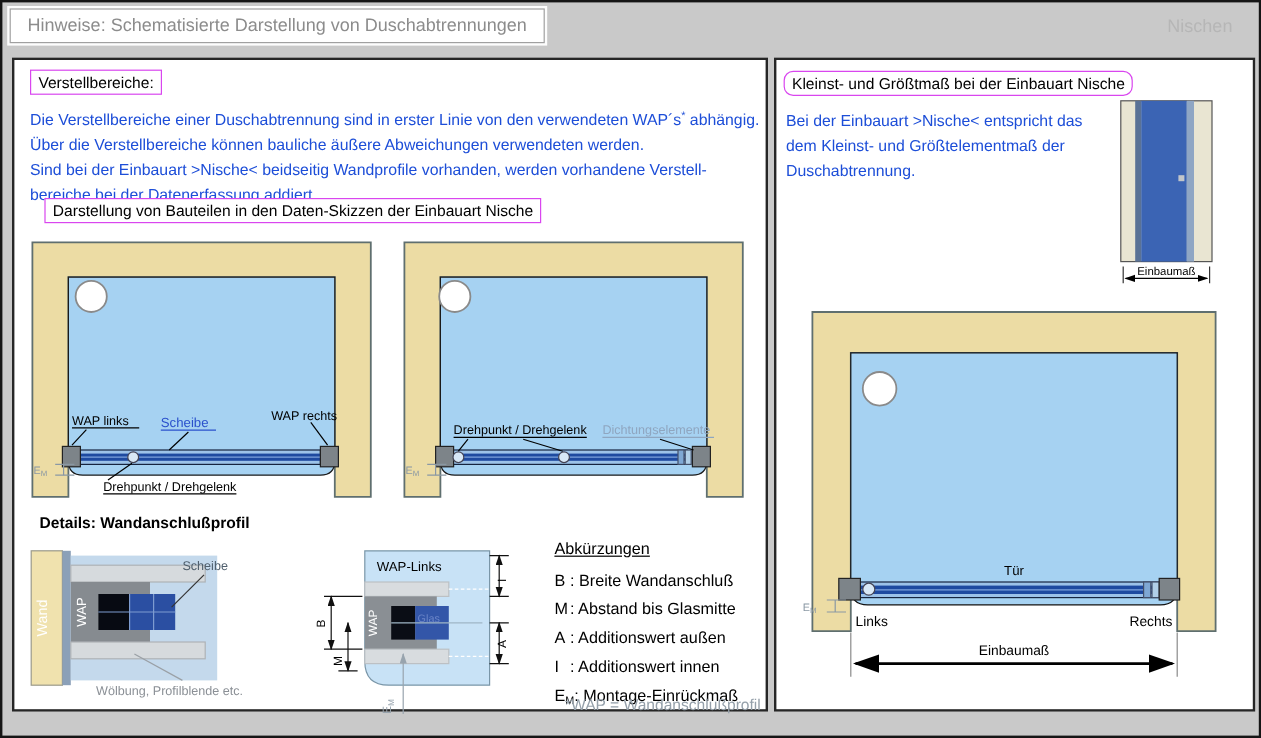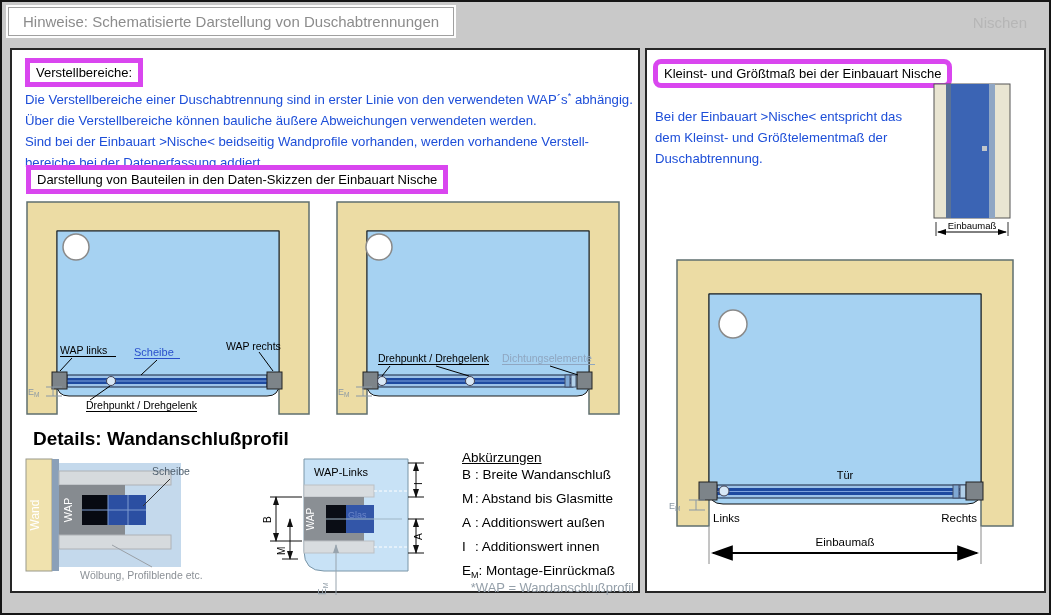--- a/index.html
+++ b/index.html
@@ -9,25 +9,25 @@
   .abs{position:absolute;}
   .nowrap{white-space:nowrap;}
   
   #header-title-box{left:6px;top:5px;background:#fff;border:1px solid #a0a0a0;
        box-shadow:0 0 0 2px #fdfdfd;padding:5px 14px;font-size:15px;color:#8c8c8c;}
   #context-label{right:22px;top:12px;font-size:15px;color:#b6b6b6;}
   
   .panel{position:absolute;background:#fff;border:2px solid #262626;box-sizing:border-box;}
   #left-panel{left:8px;top:46px;width:630px;height:545px;}
   #right-panel{left:643px;top:46px;width:401px;height:545px;}
-  .boxed{display:inline-block;border:5px solid #d946ef;padding:2px 6px;font-size:13px;background:#fff;}
+  .boxed{display:inline-block;border:1px solid #d946ef;padding:2px 6px;font-size:13px;background:#fff;}
   .para{font-size:13.2px;line-height:21px;color:#1d4ed8;}
   .sup{font-size:9px;vertical-align:super;}
   
-  #abbr-title{font-size:13.5px;text-decoration:underline;}
+  #abbr-title{font-size:13.5px;text-decoration:underline;margin-bottom:9px;}
   .abbr-row{font-size:13.5px;line-height:19px;white-space:nowrap;}
   .abbr-letter{display:inline-block;min-width:13px;}
   .abbr-sub{font-size:9px;vertical-align:-3px;}
   #footnote{font-size:13px;color:#95a0aa;text-align:right;margin-top:12px;}
   svg text{font-family:"Liberation Sans",sans-serif;}
 </style>
 </head>
 <body>
 
 <div id="app">
@@ -43,21 +43,21 @@
       <span>Verstellbereiche:</span>
     </div>
 
     <div class="abs para" style="left:13px;top:36px;">
       <div class="nowrap"><span>Die Verstellbereiche einer Duschabtrennung sind in erster Linie von den verwendeten WAP´s</span><span class="sup">*</span><span> abhängig.</span></div>
       <div class="nowrap">Über die Verstellbereiche können bauliche äußere Abweichungen verwendeten werden.</div>
       <div class="nowrap">Sind bei der Einbauart &gt;Nische&lt; beidseitig Wandprofile vorhanden, werden vorhandene Verstell-</div>
       <div class="nowrap">bereiche bei der Datenerfassung addiert.</div>
     </div>
 
-    <div class="abs boxed" style="left:14px;top:115px;">
+    <div class="abs boxed" style="left:25px;top:115px;">
       <span>Darstellung von Bauteilen in den Daten-Skizzen der Einbauart Nische</span>
     </div>
 
     <svg class="abs" style="left:10px;top:148px;" width="294" height="220" viewBox="0 0 294 220">
       <defs>
         <marker id="ah" markerWidth="9" markerHeight="8" refX="8" refY="3" orient="auto-start-reverse">
           <path d="M0,0 L9,3 L0,6 Z" fill="#000"></path>
         </marker>
         <marker id="ahg" markerWidth="9" markerHeight="8" refX="8" refY="3" orient="auto-start-reverse">
           <path d="M0,0 L9,3 L0,6 Z" fill="#8a98a4"></path>
@@ -110,21 +110,21 @@
       <text x="6" y="197" font-size="9" fill="#8a98a4"><tspan>E</tspan><tspan dy="2" font-size="6.5">M</tspan></text>
       <text x="46" y="164" font-size="10.5">Drehpunkt / Drehgelenk</text>
       <line x1="46" y1="166.5" x2="157" y2="166.5" stroke="#000"></line>
       <line x1="58" y1="168" x2="50" y2="178" stroke="#000"></line>
       <line x1="104" y1="168" x2="137" y2="178" stroke="#000"></line>
       <text x="170" y="164" font-size="10.5" fill="#8fa6c0">Dichtungselemente</text>
       <line x1="170" y1="166.5" x2="263" y2="166.5" stroke="#8fa6c0"></line>
       <line x1="218" y1="168" x2="246" y2="177" stroke="#000"></line>
     </svg>
 
-    <div class="abs nowrap" style="left:21px;top:378px;font-size:19px;font-weight:bold;">Details: Wandanschlußprofil</div>
+    <div class="abs nowrap" style="left:21px;top:378px;font-size:13px;font-weight:bold;">Details: Wandanschlußprofil</div>
 
     <svg class="abs" style="left:12px;top:399px;" width="215" height="138" viewBox="0 0 215 138">
       <rect x="2" y="10" width="26" height="112" fill="#f0e2ae" stroke="#9a9a8a"></rect>
       <rect x="28" y="10" width="7" height="112" fill="#8ba0b8"></rect>
       <rect x="35" y="14" width="122" height="104" fill="#c4d9ec"></rect>
       <rect x="35" y="22" width="112" height="14" fill="#d6dadd" stroke="#aeb2b6"></rect>
       <rect x="35" y="36" width="66" height="50" fill="#868b90"></rect>
       <rect x="58" y="46" width="26" height="30" fill="#070a12"></rect>
       <rect x="84" y="46" width="38" height="30" fill="#2b4fa2"></rect>
       <line x1="58" y1="61" x2="122" y2="61" stroke="#7e9cd0"></line>
@@ -195,21 +195,21 @@
 
     <div class="abs" id="footnote" style="left:310px;top:518px;width:312px;">*WAP = Wandanschlußprofil</div>
   </div>
 
   <div class="panel" id="right-panel">
 
     <div class="abs boxed" style="left:6px;top:9px;border-radius:8px;">
       <span>Kleinst- und Größtmaß bei der Einbauart Nische</span>
     </div>
 
-    <div class="abs para" style="left:8px;top:56px;">
+    <div class="abs para" style="left:8px;top:40px;">
       <div class="nowrap">Bei der Einbauart &gt;Nische&lt; entspricht das</div>
       <div class="nowrap">dem Kleinst- und Größtelementmaß der</div>
       <div class="nowrap">Duschabtrennung.</div>
     </div>
 
     <svg class="abs" style="left:283px;top:32px;" width="86" height="160" viewBox="0 0 86 160">
       <rect x="4" y="2" width="76" height="134" fill="#e9e5d2" stroke="#555"></rect>
       <rect x="16" y="2" width="5" height="134" fill="#5a7296"></rect>
       <rect x="21" y="2" width="38" height="134" fill="#3b64b4"></rect>
       <rect x="59" y="2" width="6" height="134" fill="#8fa6c4"></rect>

